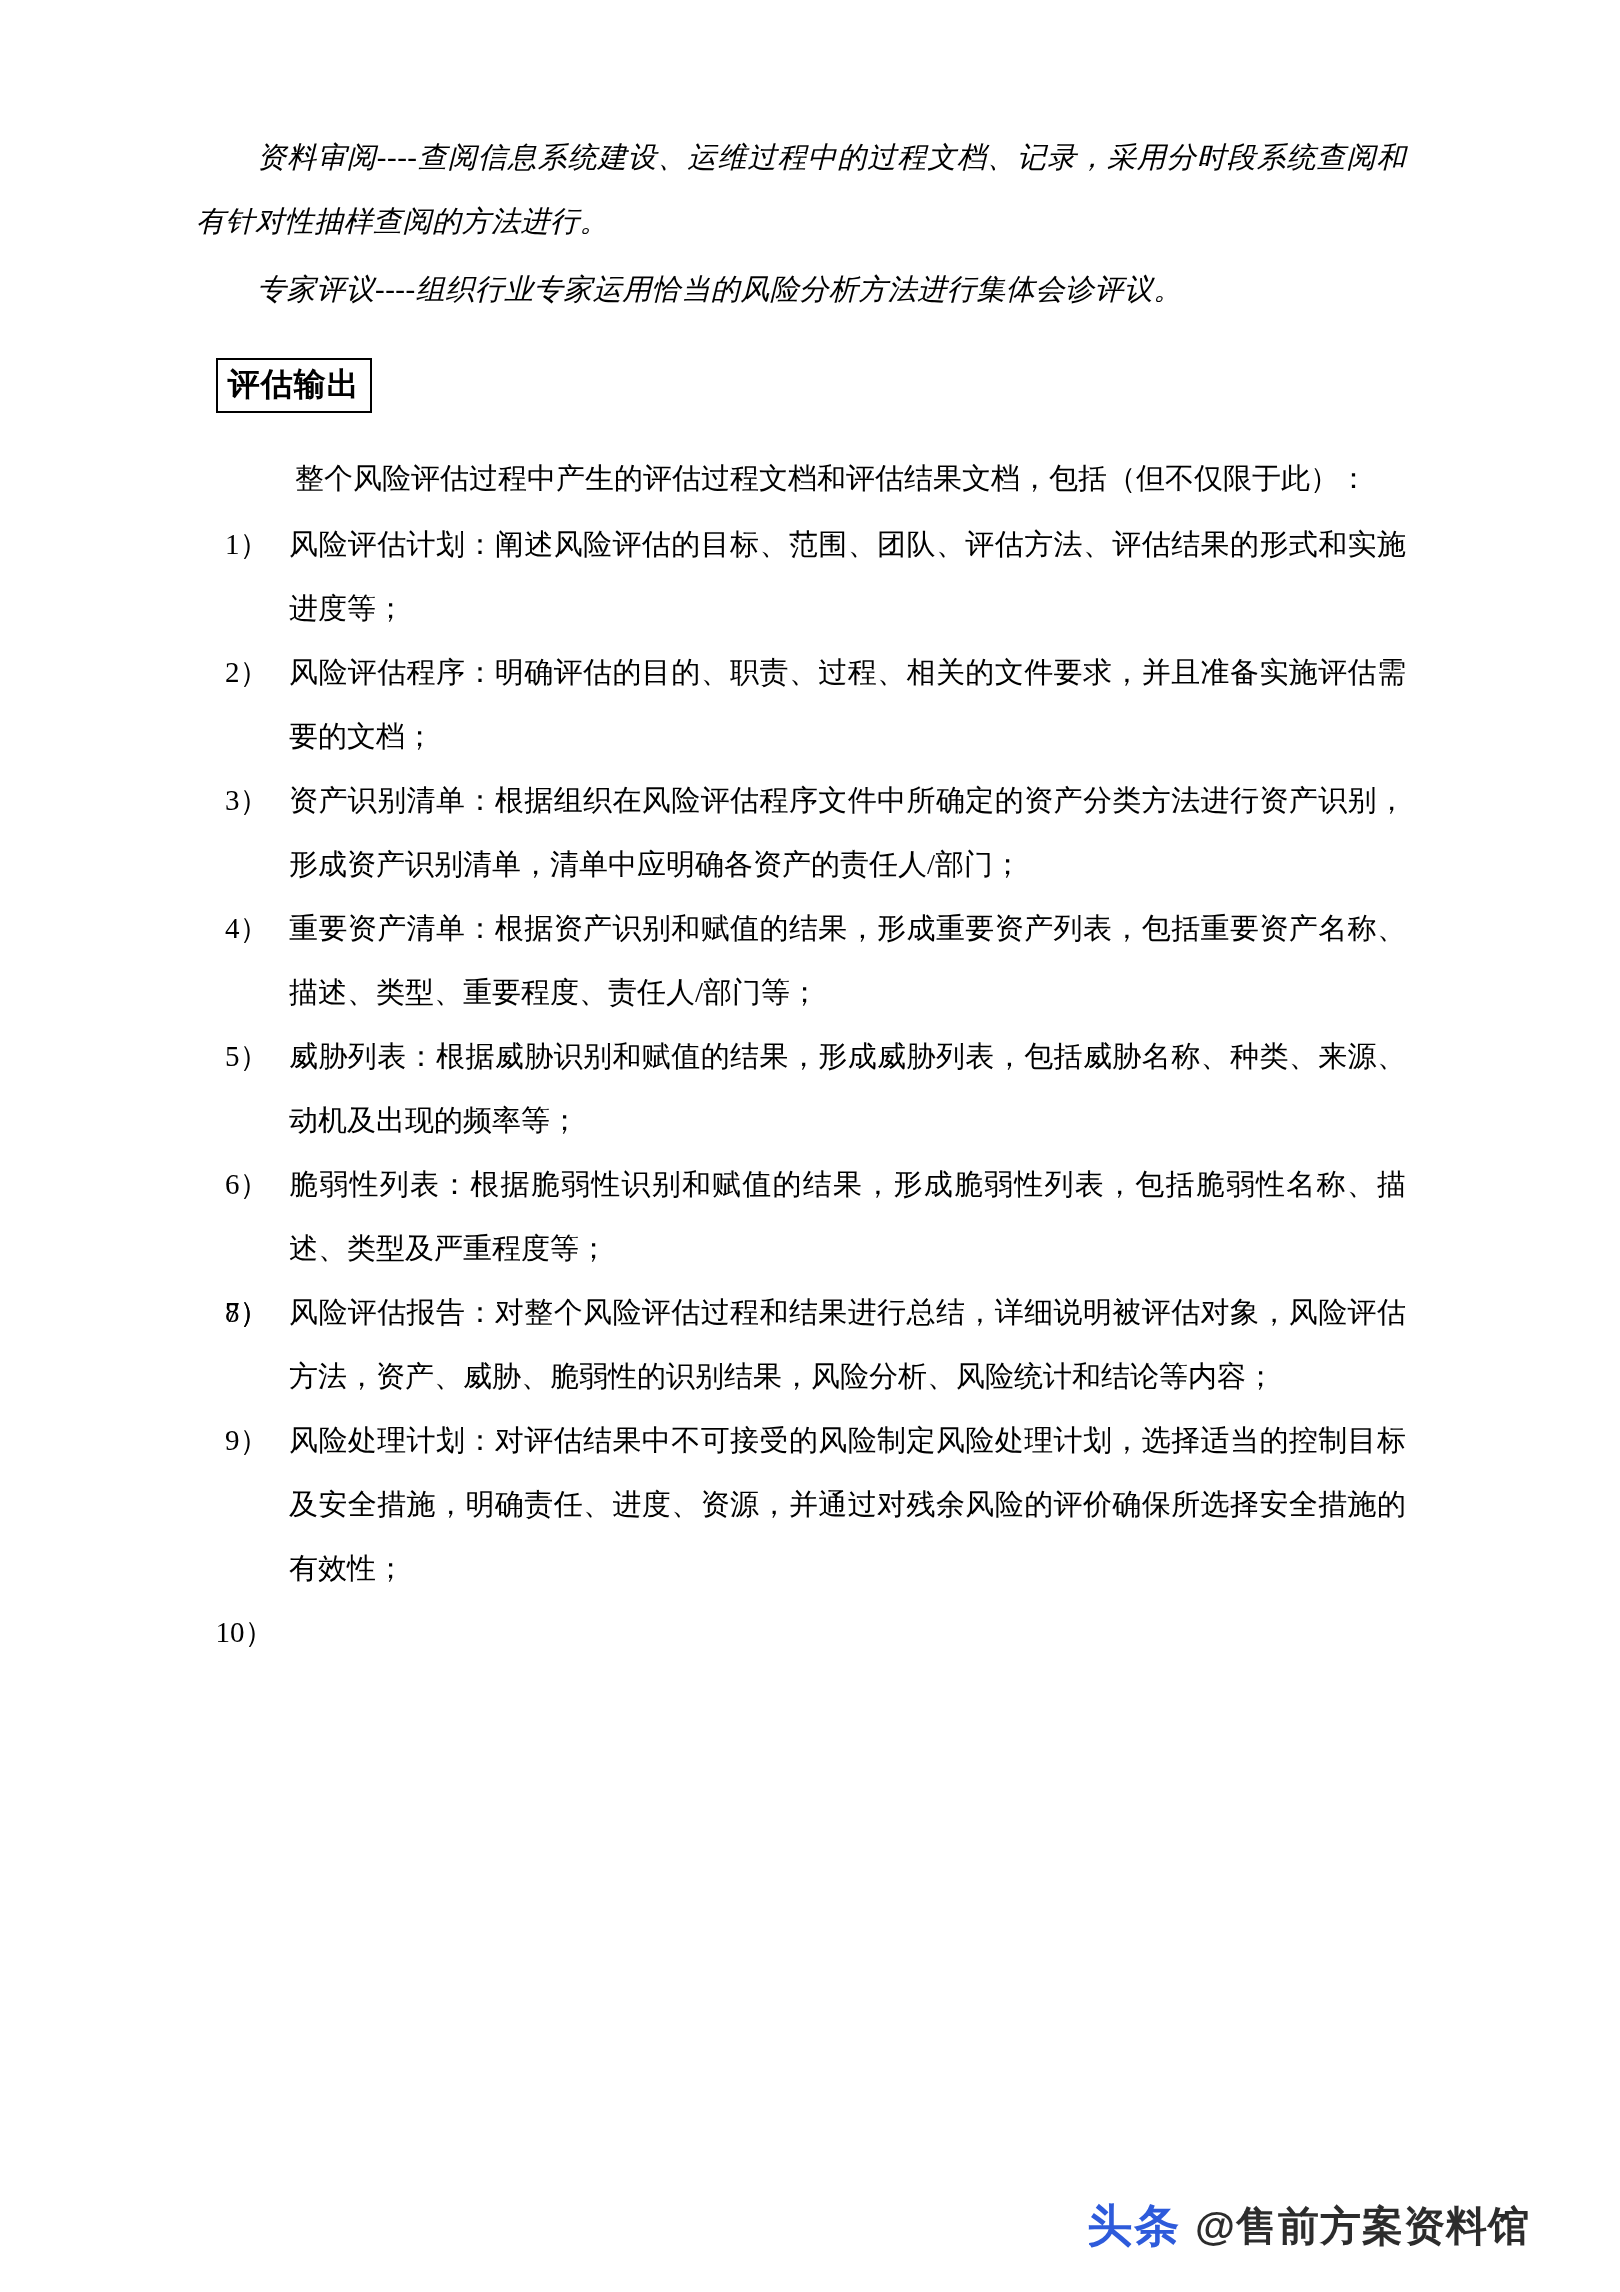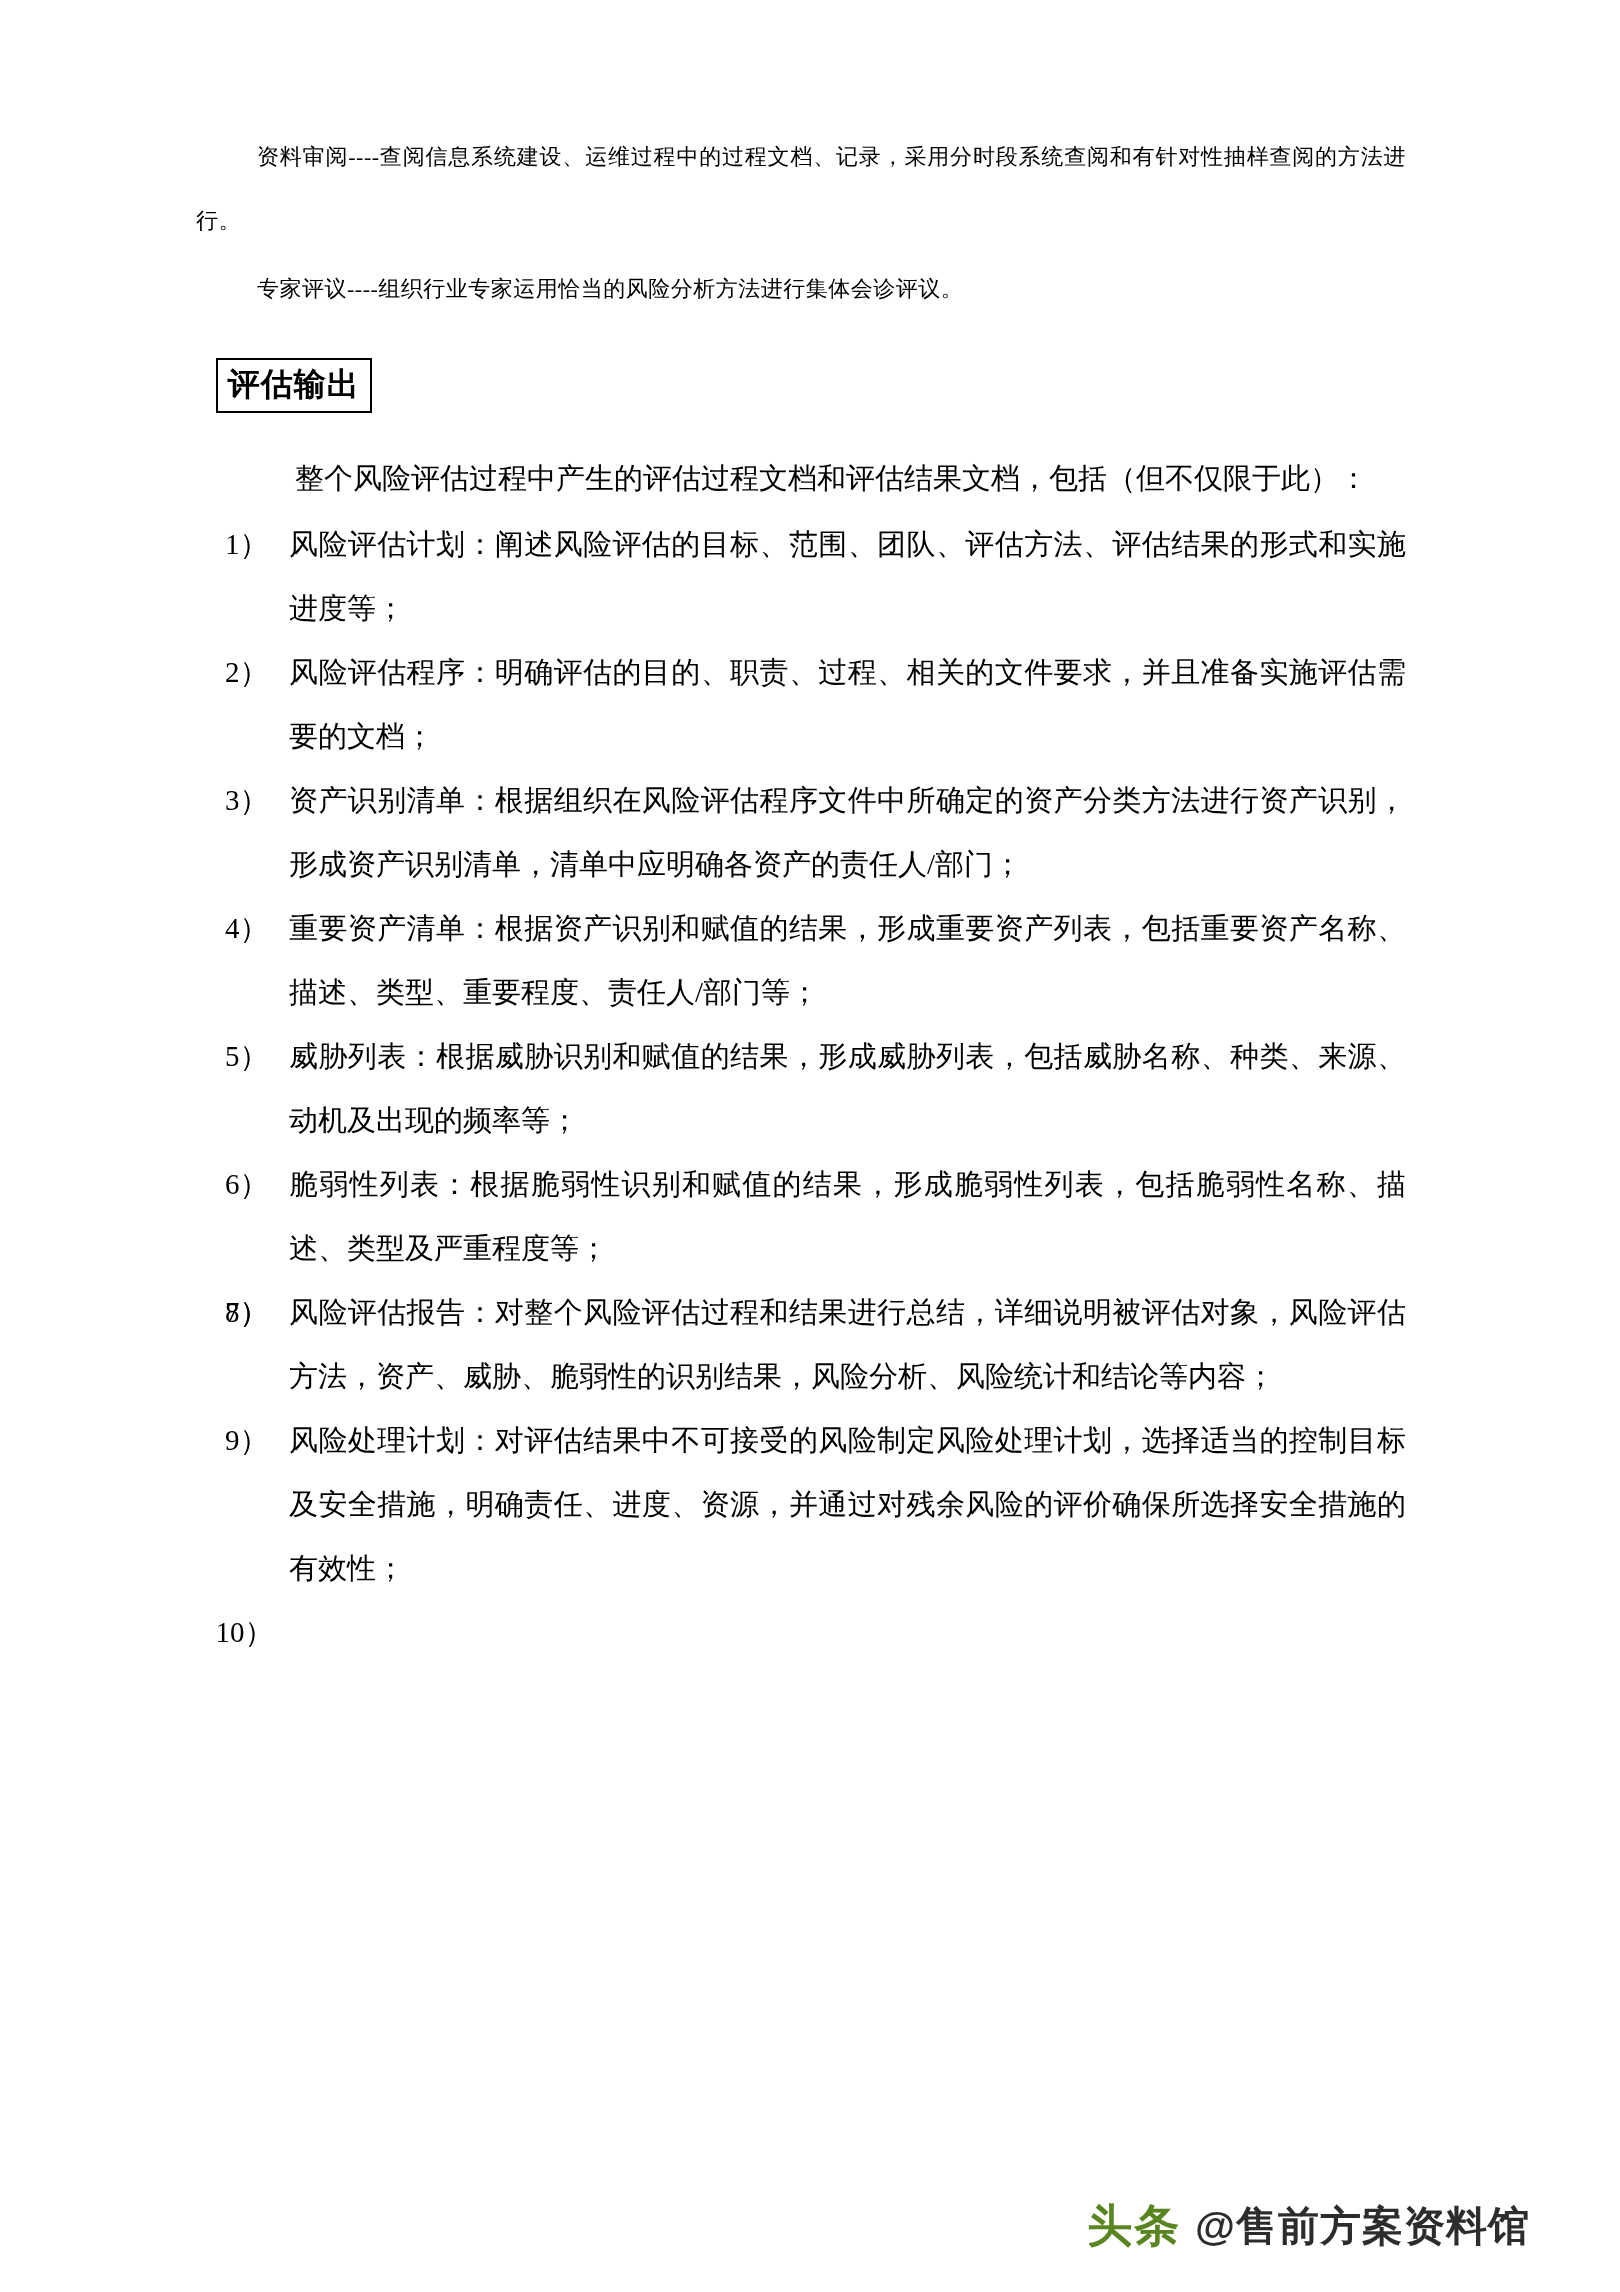--- a/index.html
+++ b/index.html
@@ -26,27 +26,28 @@
 
   .content {
     position: absolute;
     left: 196px;
     top: 125px;
     width: 1210px;
   }
 
   
   .para {
-    font-size: 22px;
+    font-size: 29px;
     line-height: 64px;
     letter-spacing: 0.5px;
     text-indent: 61px;
     margin: 0 0 3.9px 0;
     text-align: justify;
     text-justify: inter-ideograph;
+    font-style: italic;
   }
 
   
   .heading-wrap {
     margin: 37px 0 25.5px 0;
     height: 63px;
     padding-left: 20px;
   }
   .heading-box {
     display: inline-block;
@@ -105,21 +106,21 @@
     right: 90px;
     bottom: 37px;
     display: flex;
     align-items: center;
     gap: 13.7px;
     opacity: 0.92;
   }
   .watermark .wm-logo {
     font-size: 45px;
     font-weight: bold;
-    color: #4d7c0f;
+    color: #1d4ed8;
     font-family: "Liberation Sans", "DejaVu Sans", sans-serif;
     letter-spacing: 2px;
   }
   .watermark .wm-handle {
     font-size: 41px;
     font-weight: bold;
     color: #1b1b1b;
     font-family: "Liberation Sans", "DejaVu Sans", sans-serif;
     letter-spacing: 1px;
     text-align: right;

